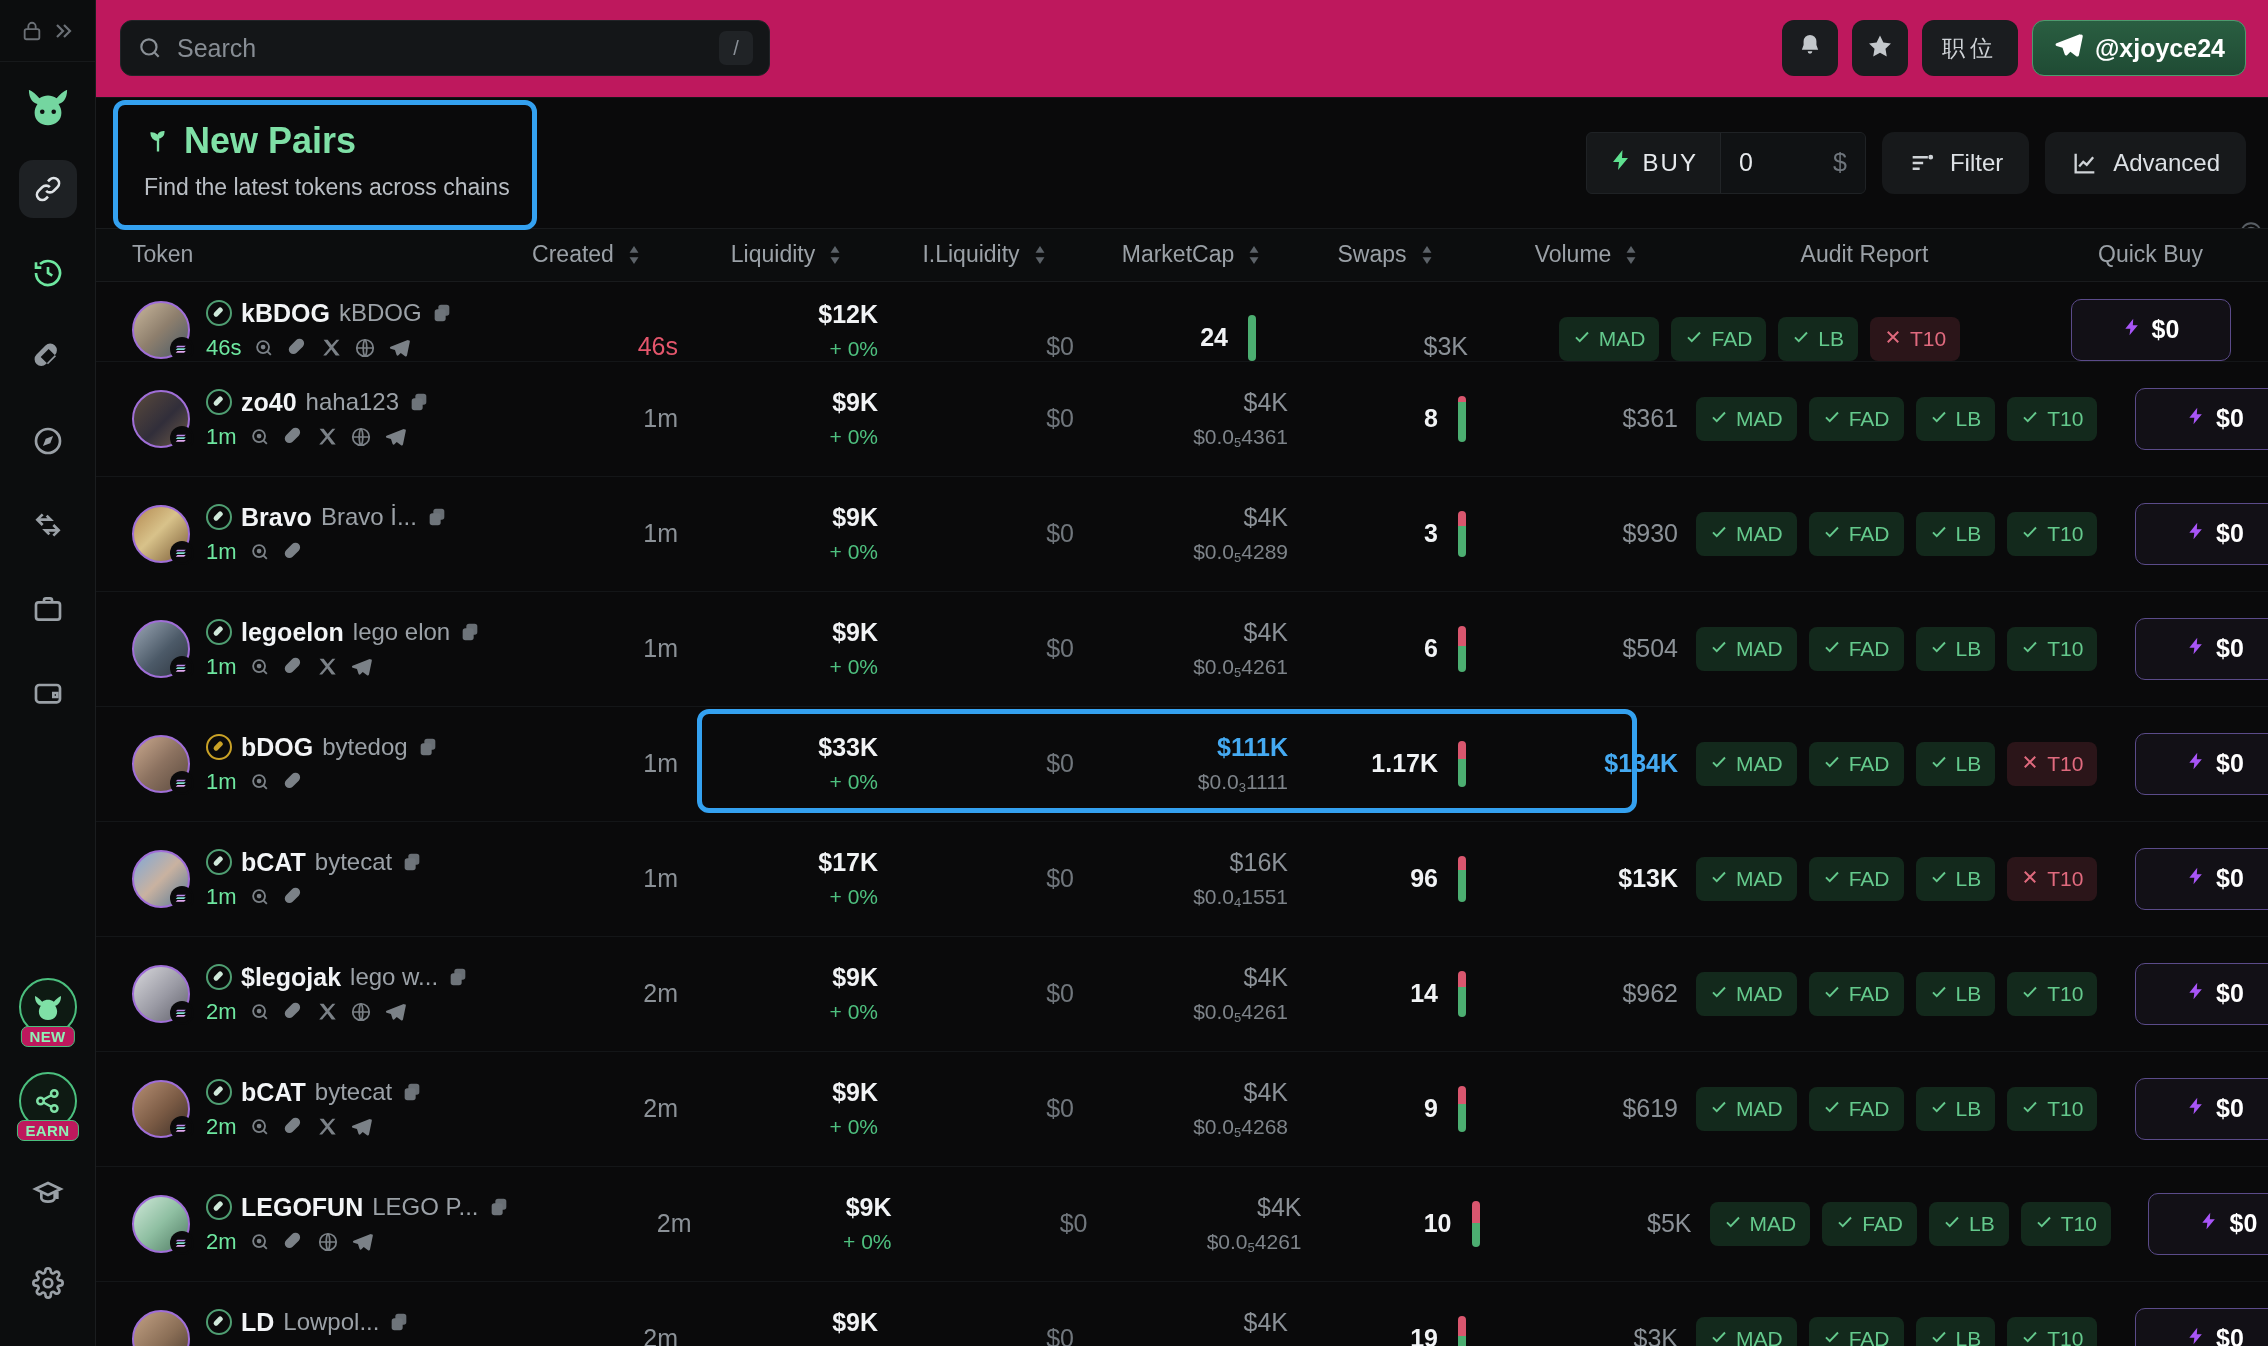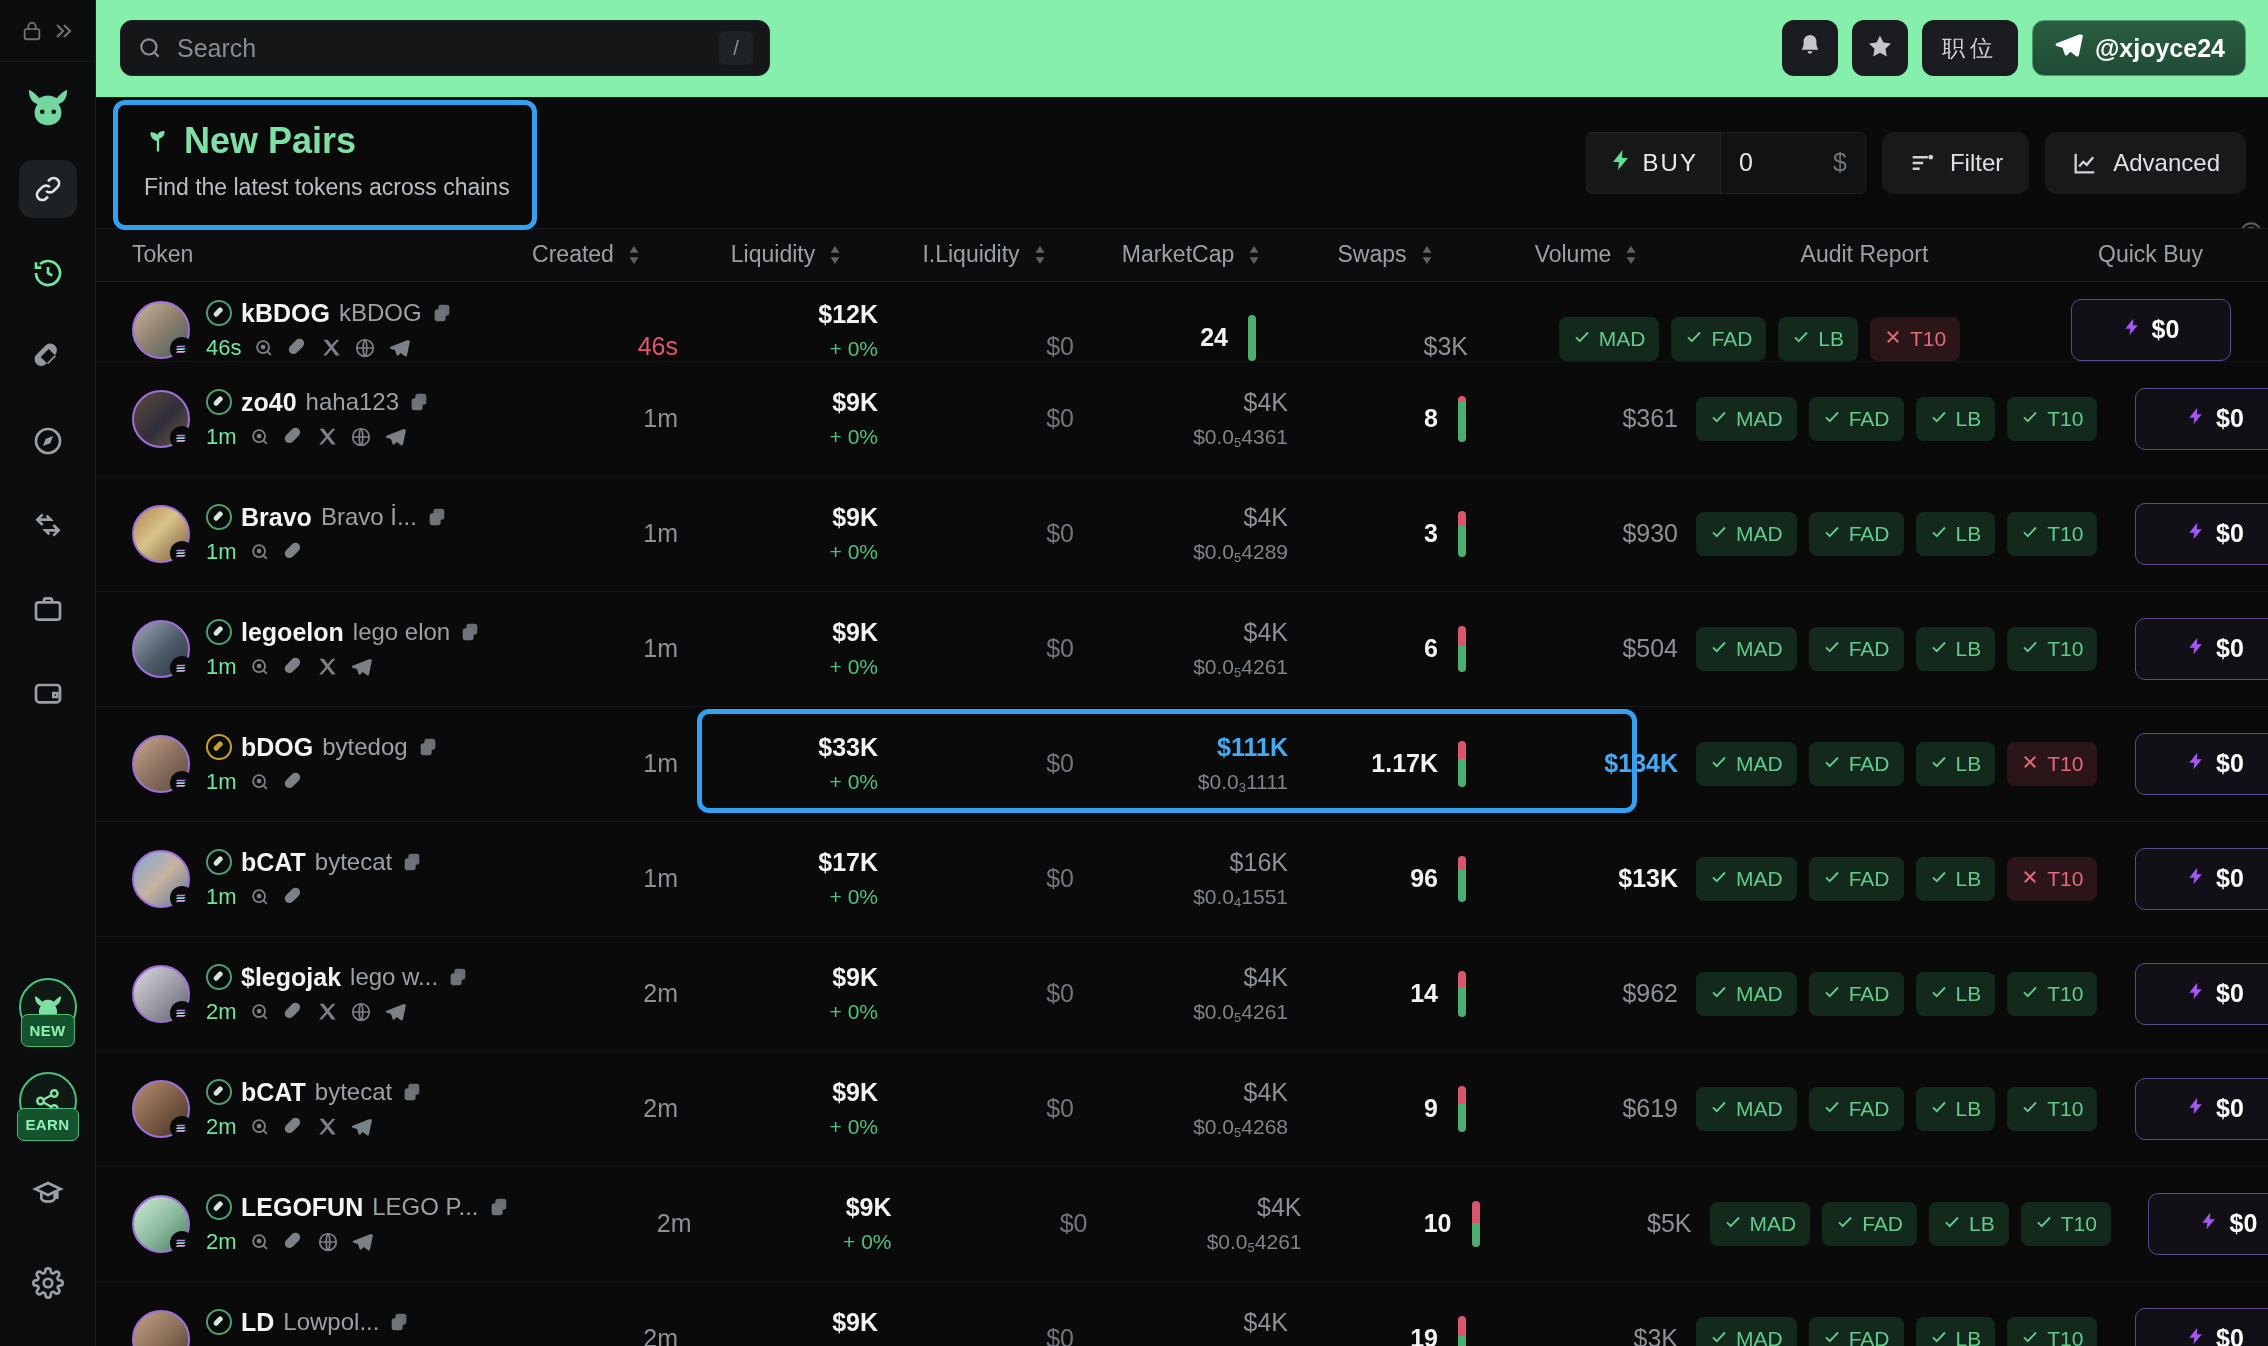--- a/index.html
+++ b/index.html
@@ -39,34 +39,34 @@
   .sb-bottom { display: flex; flex-direction: column; align-items: center; gap: 32px; padding-bottom: 34px; width: 100%; }
   .sb-badgebtn { position: relative; width: 62px; height: 62px; display:flex; align-items:center; justify-content:center; }
   .sb-circle {
     width: 58px; height: 58px; border-radius: 50%;
     border: 2px solid #4bbf7e; background: #0e1a13;
     display: flex; align-items: center; justify-content: center;
     color: #7fe0a6;
   }
   .sb-tag {
     position: absolute; bottom: -9px; left: 50%; transform: translateX(-50%);
-    background: #14532d; border: 1.5px solid #4bbf7e; border-radius: 7px;
+    background: #be185d; border: 1.5px solid #4bbf7e; border-radius: 7px;
     color: #8ff0b6; font-size: 15px; font-weight: bold; letter-spacing: .4px;
-    padding: 7px 8px; line-height: 17px;
+    padding: 1px 8px; line-height: 17px;
   }
 
   
   .main { flex: 1 1 auto; display: flex; flex-direction: column; min-width: 0; background:#0a0a0b; }
 
   
   .topbar {
     height: 102px; display: flex; align-items: center;
     padding: 0 22px 0 24px; gap: 32px;
     border-bottom: 1px solid #141618;
-    background: #86efac;
+    background: #be185d;
   }
   .search {
     width: 650px; height: 56px; border-radius: 12px;
     background: #141618; border: 1px solid #212427;
     display: flex; align-items: center; padding: 0 16px; gap: 14px;
   }
   .search-ph { color: #878d94; font-size: 25px; flex: 1 1 auto; }
   .slash {
     width: 34px; height: 34px; border-radius: 7px; background: #202326;
     color: #8b9198; font-size: 20px; display: flex; align-items: center; justify-content: center;

